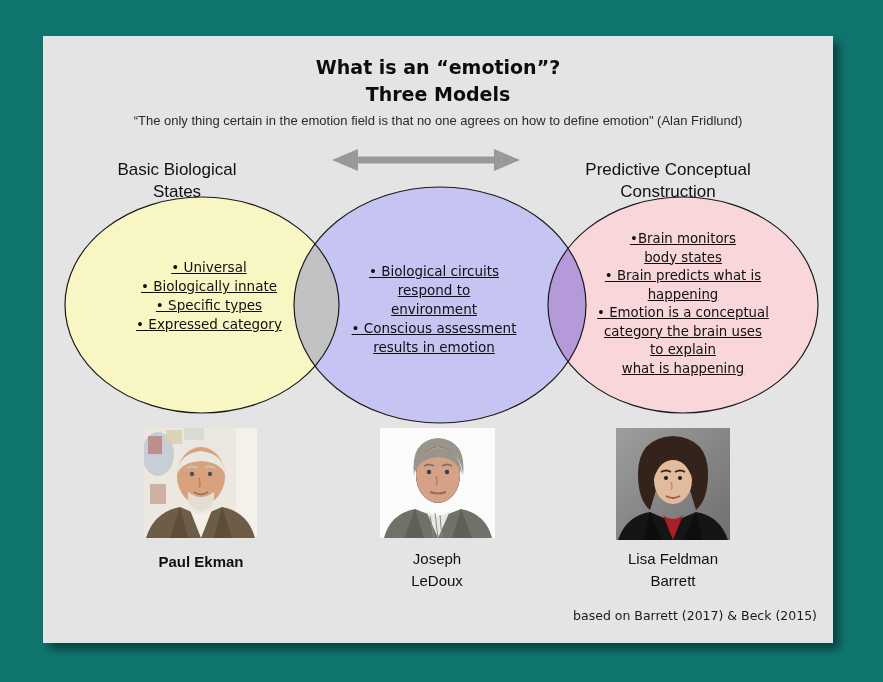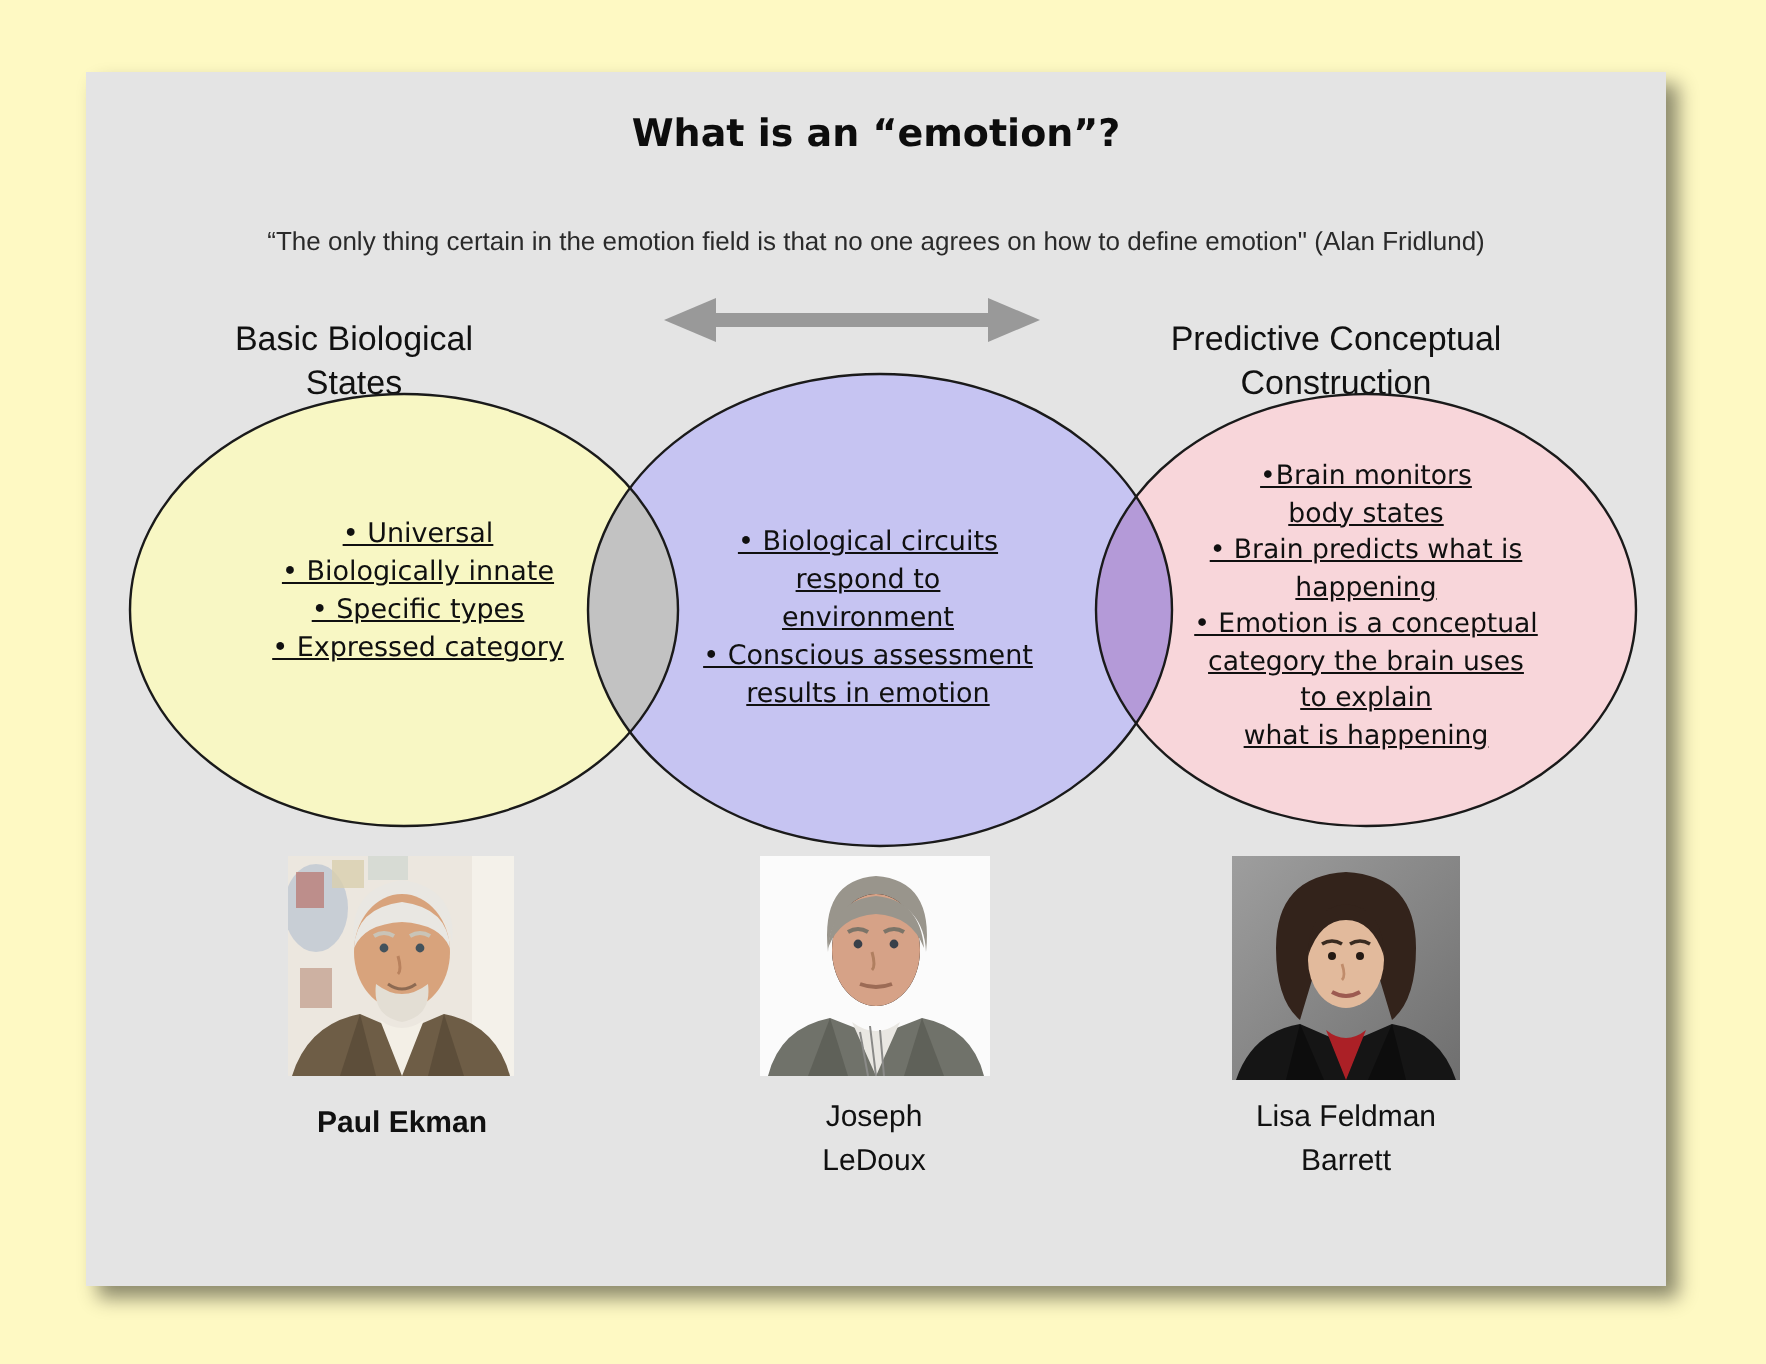--- a/index.html
+++ b/index.html
@@ -1,16 +1,16 @@
 <!DOCTYPE html>
 <html><head>
 <meta charset="utf-8">
 <style>
   html,body{margin:0;padding:0;background:#ffffff;}
-  .stage{position:relative;width:883px;height:682px;background:#fef9c3;overflow:hidden;
+  .stage{position:relative;width:883px;height:682px;background:#0f766e;overflow:hidden;
          font-family:"DejaVu Sans",sans-serif;color:#111;}
   .slide{position:absolute;left:43px;top:36px;width:790px;height:607px;background:#e4e4e4;
          box-shadow:6px 6px 9px rgba(0,0,0,0.45);}
   .title{position:absolute;top:18px;left:0;width:100%;text-align:center;
          font-weight:bold;font-size:19px;line-height:27px;color:#0d0d0d;}
   .quote{position:absolute;top:77px;left:0;width:100%;text-align:center;
          font-family:"Liberation Sans",sans-serif;font-size:13px;color:#2a2a2a;}
   .hdr{position:absolute;top:107px;text-align:center;
        font-family:"Liberation Sans",sans-serif;font-size:17px;line-height:22px;color:#111;margin-top:16px;}
   .hdr.left{left:34px;width:200px;}
@@ -31,20 +31,21 @@
   .credit{position:absolute;right:16px;top:572px;font-size:12.5px;color:#1a1a1a;}
 </style>
 </head>
 <body>
 
 <div class="stage">
   <div class="slide">
 
     <div class="title">
       <div>What is an “emotion”?</div>
+      <div>Three Models</div>
     </div>
 
     <div class="quote">“The only thing certain in the emotion field is that no one agrees on how to define emotion" (Alan Fridlund)</div>
 
     <div class="hdr left">
       <div>Basic Biological</div>
       <div>States</div>
     </div>
     <div class="hdr right">
       <div>Predictive Conceptual</div>
@@ -184,14 +185,15 @@
     </div>
     <div class="name n2">
       <div>Joseph</div>
       <div>LeDoux</div>
     </div>
     <div class="name n3">
       <div>Lisa Feldman</div>
       <div>Barrett</div>
     </div>
 
+    <div class="credit">based on Barrett (2017) &amp; Beck (2015)</div>
   </div>
 </div>
 
 </body></html>

